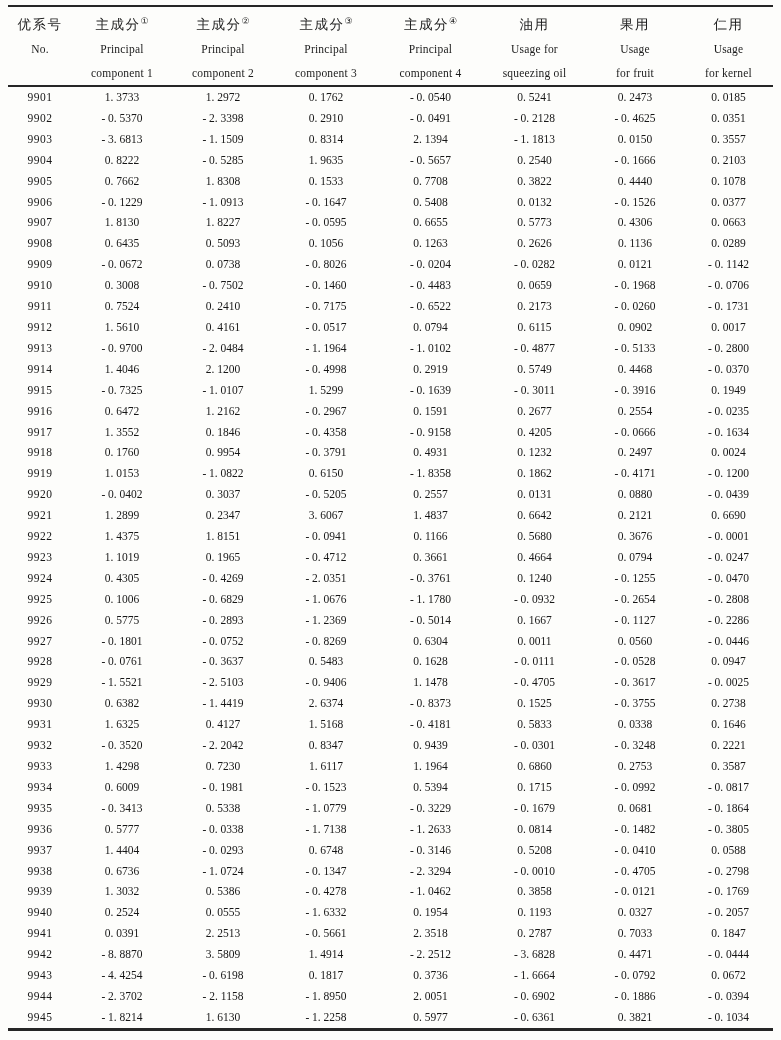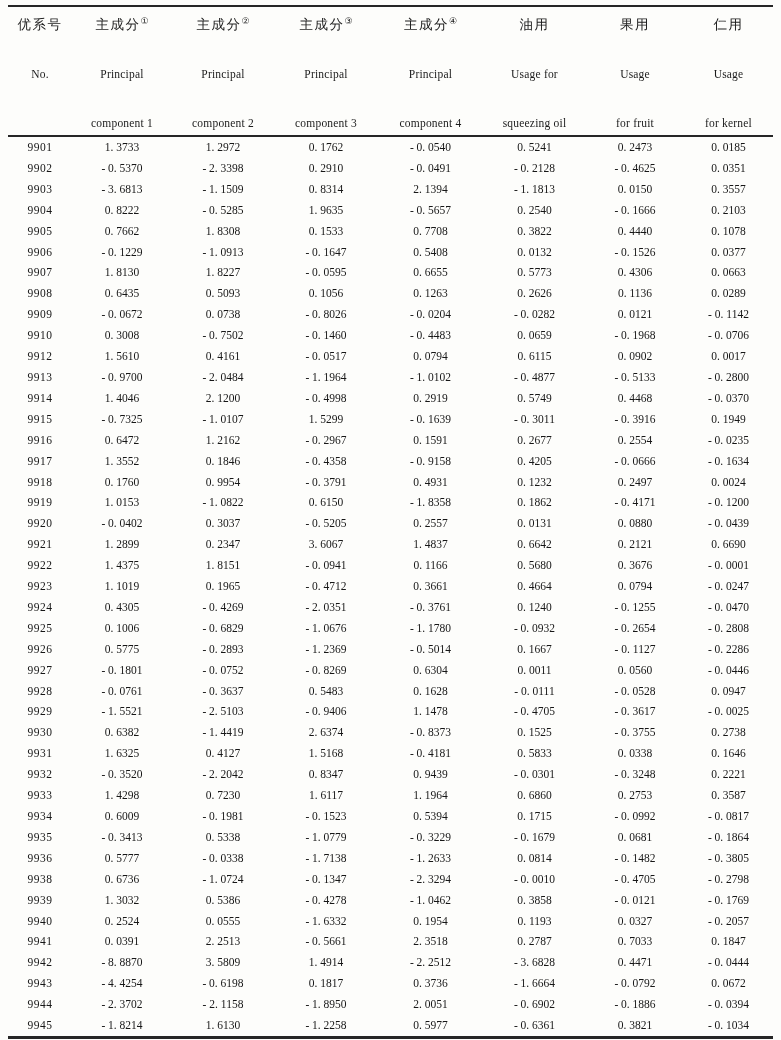--- a/index.html
+++ b/index.html
@@ -41,21 +41,20 @@
     letter-spacing: 0;
     vertical-align: super;
     line-height: 0;
   }
   .hdr-en {
     font-size: 11.5px;
     line-height: 24px;
     height: 24px;
     letter-spacing: 0.2px;
     white-space: nowrap;
-    margin-top: 25px;
   }
   tbody td {
     height: 20.9px;
     line-height: 20.9px;
     font-size: 11.5px;
     text-align: center;
     padding: 0;
     white-space: nowrap;
     color: #161616;
   }
@@ -215,20 +214,30 @@
           <td class="no-cell">9910</td>
           <td>0. 3008</td>
           <td>- 0. 7502</td>
           <td>- 0. 1460</td>
           <td>- 0. 4483</td>
           <td>0. 0659</td>
           <td>- 0. 1968</td>
           <td>- 0. 0706</td>
         </tr>
         <tr>
+          <td class="no-cell">9911</td>
+          <td>0. 7524</td>
+          <td>0. 2410</td>
+          <td>- 0. 7175</td>
+          <td>- 0. 6522</td>
+          <td>0. 2173</td>
+          <td>- 0. 0260</td>
+          <td>- 0. 1731</td>
+        </tr>
+        <tr>
           <td class="no-cell">9912</td>
           <td>1. 5610</td>
           <td>0. 4161</td>
           <td>- 0. 0517</td>
           <td>0. 0794</td>
           <td>0. 6115</td>
           <td>0. 0902</td>
           <td>0. 0017</td>
         </tr>
         <tr>
@@ -465,20 +474,30 @@
           <td class="no-cell">9936</td>
           <td>0. 5777</td>
           <td>- 0. 0338</td>
           <td>- 1. 7138</td>
           <td>- 1. 2633</td>
           <td>0. 0814</td>
           <td>- 0. 1482</td>
           <td>- 0. 3805</td>
         </tr>
         <tr>
+          <td class="no-cell">9937</td>
+          <td>1. 4404</td>
+          <td>- 0. 0293</td>
+          <td>0. 6748</td>
+          <td>- 0. 3146</td>
+          <td>0. 5208</td>
+          <td>- 0. 0410</td>
+          <td>0. 0588</td>
+        </tr>
+        <tr>
           <td class="no-cell">9938</td>
           <td>0. 6736</td>
           <td>- 1. 0724</td>
           <td>- 0. 1347</td>
           <td>- 2. 3294</td>
           <td>- 0. 0010</td>
           <td>- 0. 4705</td>
           <td>- 0. 2798</td>
         </tr>
         <tr>

